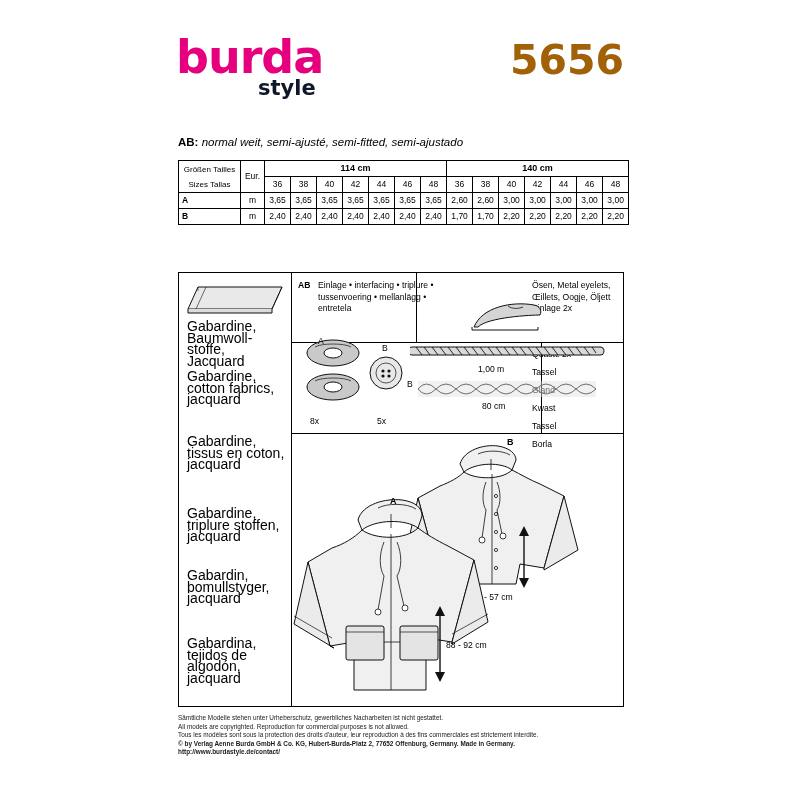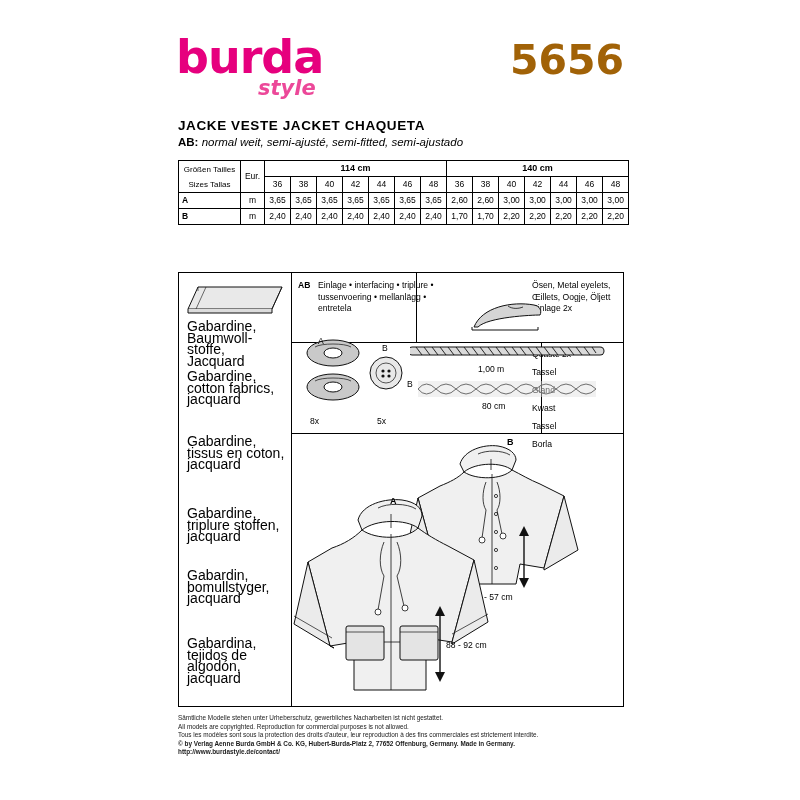--- a/index.html
+++ b/index.html
@@ -34,26 +34,25 @@
   .brand-name {
     font-size: 46px;
     font-weight: bold;
     color: #e6007e;
     letter-spacing: -1px;
     line-height: 46px;
     font-family: "DejaVu Sans", sans-serif;
   }
   .brand-sub {
     font-size: 21px;
-    color: #ec4899;
+    color: #0f172a;
     font-weight: bold;
     margin-top: -4px;
     margin-left: 82px;
     font-family: "DejaVu Sans", sans-serif;
-    font-style: italic;
   }
   .pattern-number {
     position: absolute;
     right: 175px;
     top: 36px;
     font-size: 41px;
     font-weight: bold;
     color: #a16207;
     letter-spacing: 0px;
     font-family: "DejaVu Sans", sans-serif;
@@ -232,21 +231,20 @@
 <body>
 
 <div class="page">
 
   <div class="brand">
     <div class="brand-name">burda</div>
     <div class="brand-sub">style</div>
   </div>
   <div class="pattern-number">5656</div>
 
-  <div class="title-line">JACKE  VESTE  JACKET  CHAQUETA</div>
   <div class="subtitle-line">
     <b>AB:</b>
     <i>normal weit, semi-ajusté, semi-fitted, semi-ajustado</i>
   </div>
 
   <table class="size-table">
     <colgroup>
       <col style="width:62px">
         <col style="width:24px">
       <col span="7" style="width:26px">

